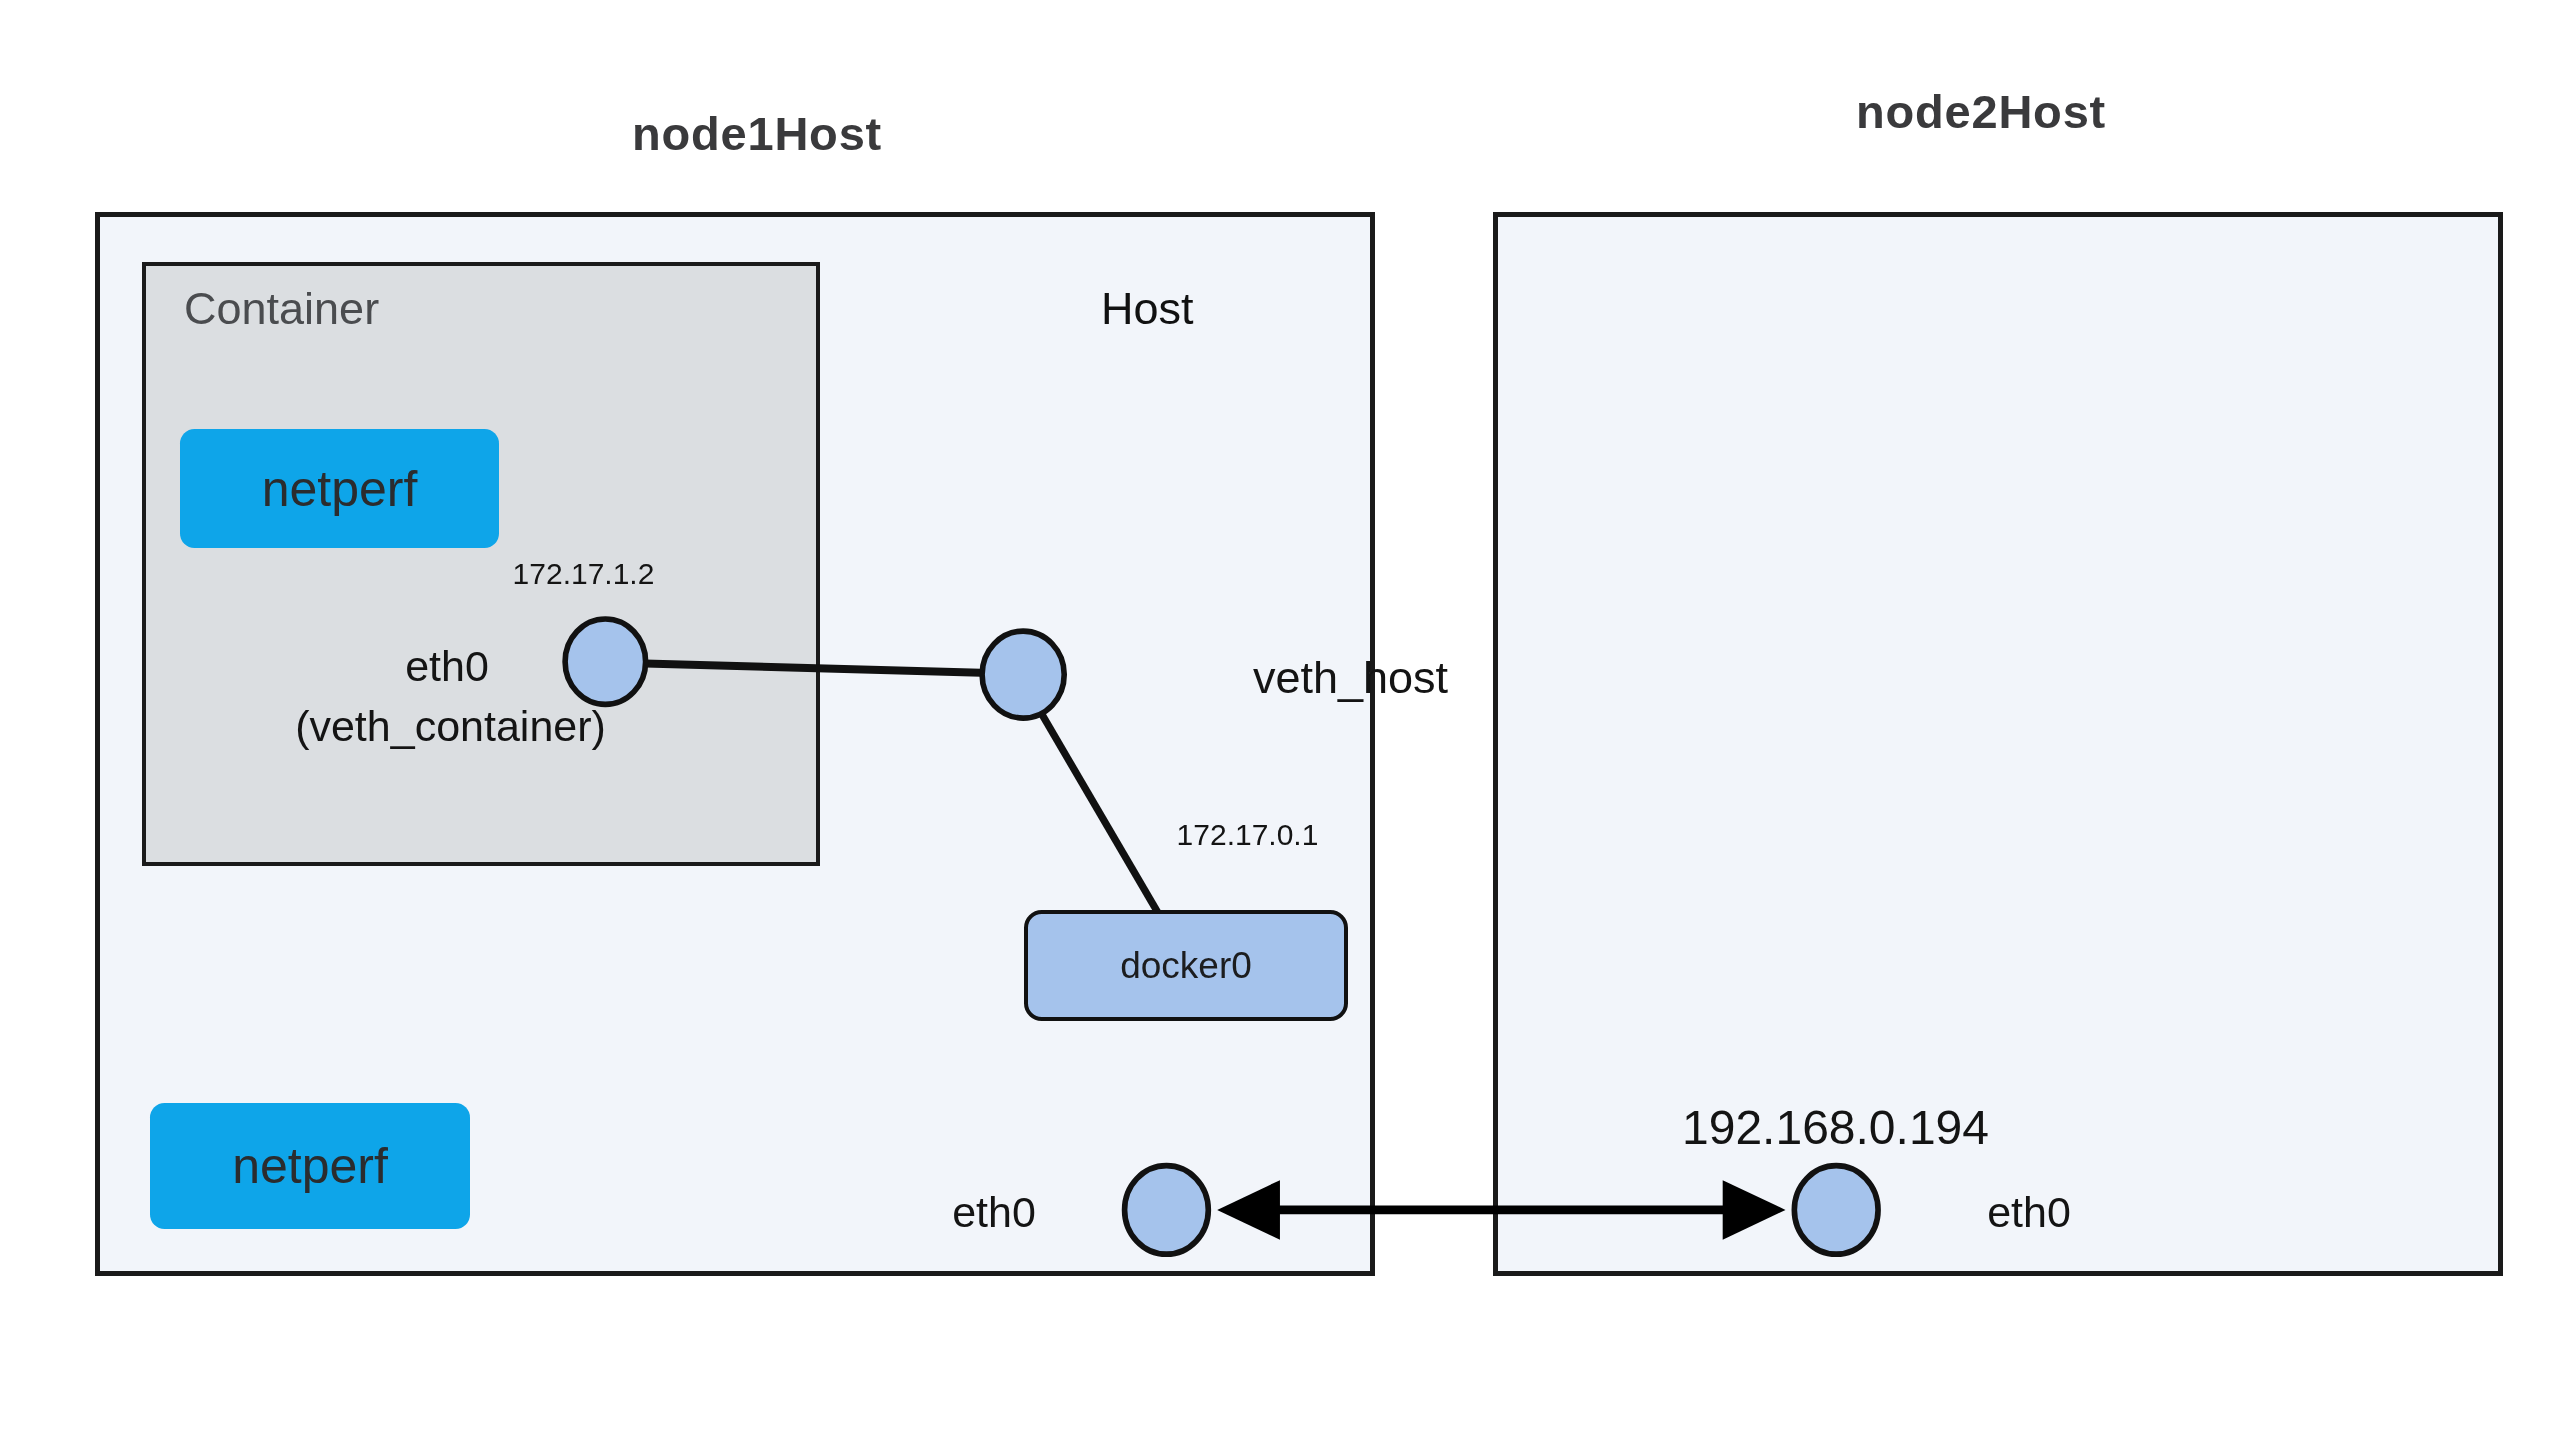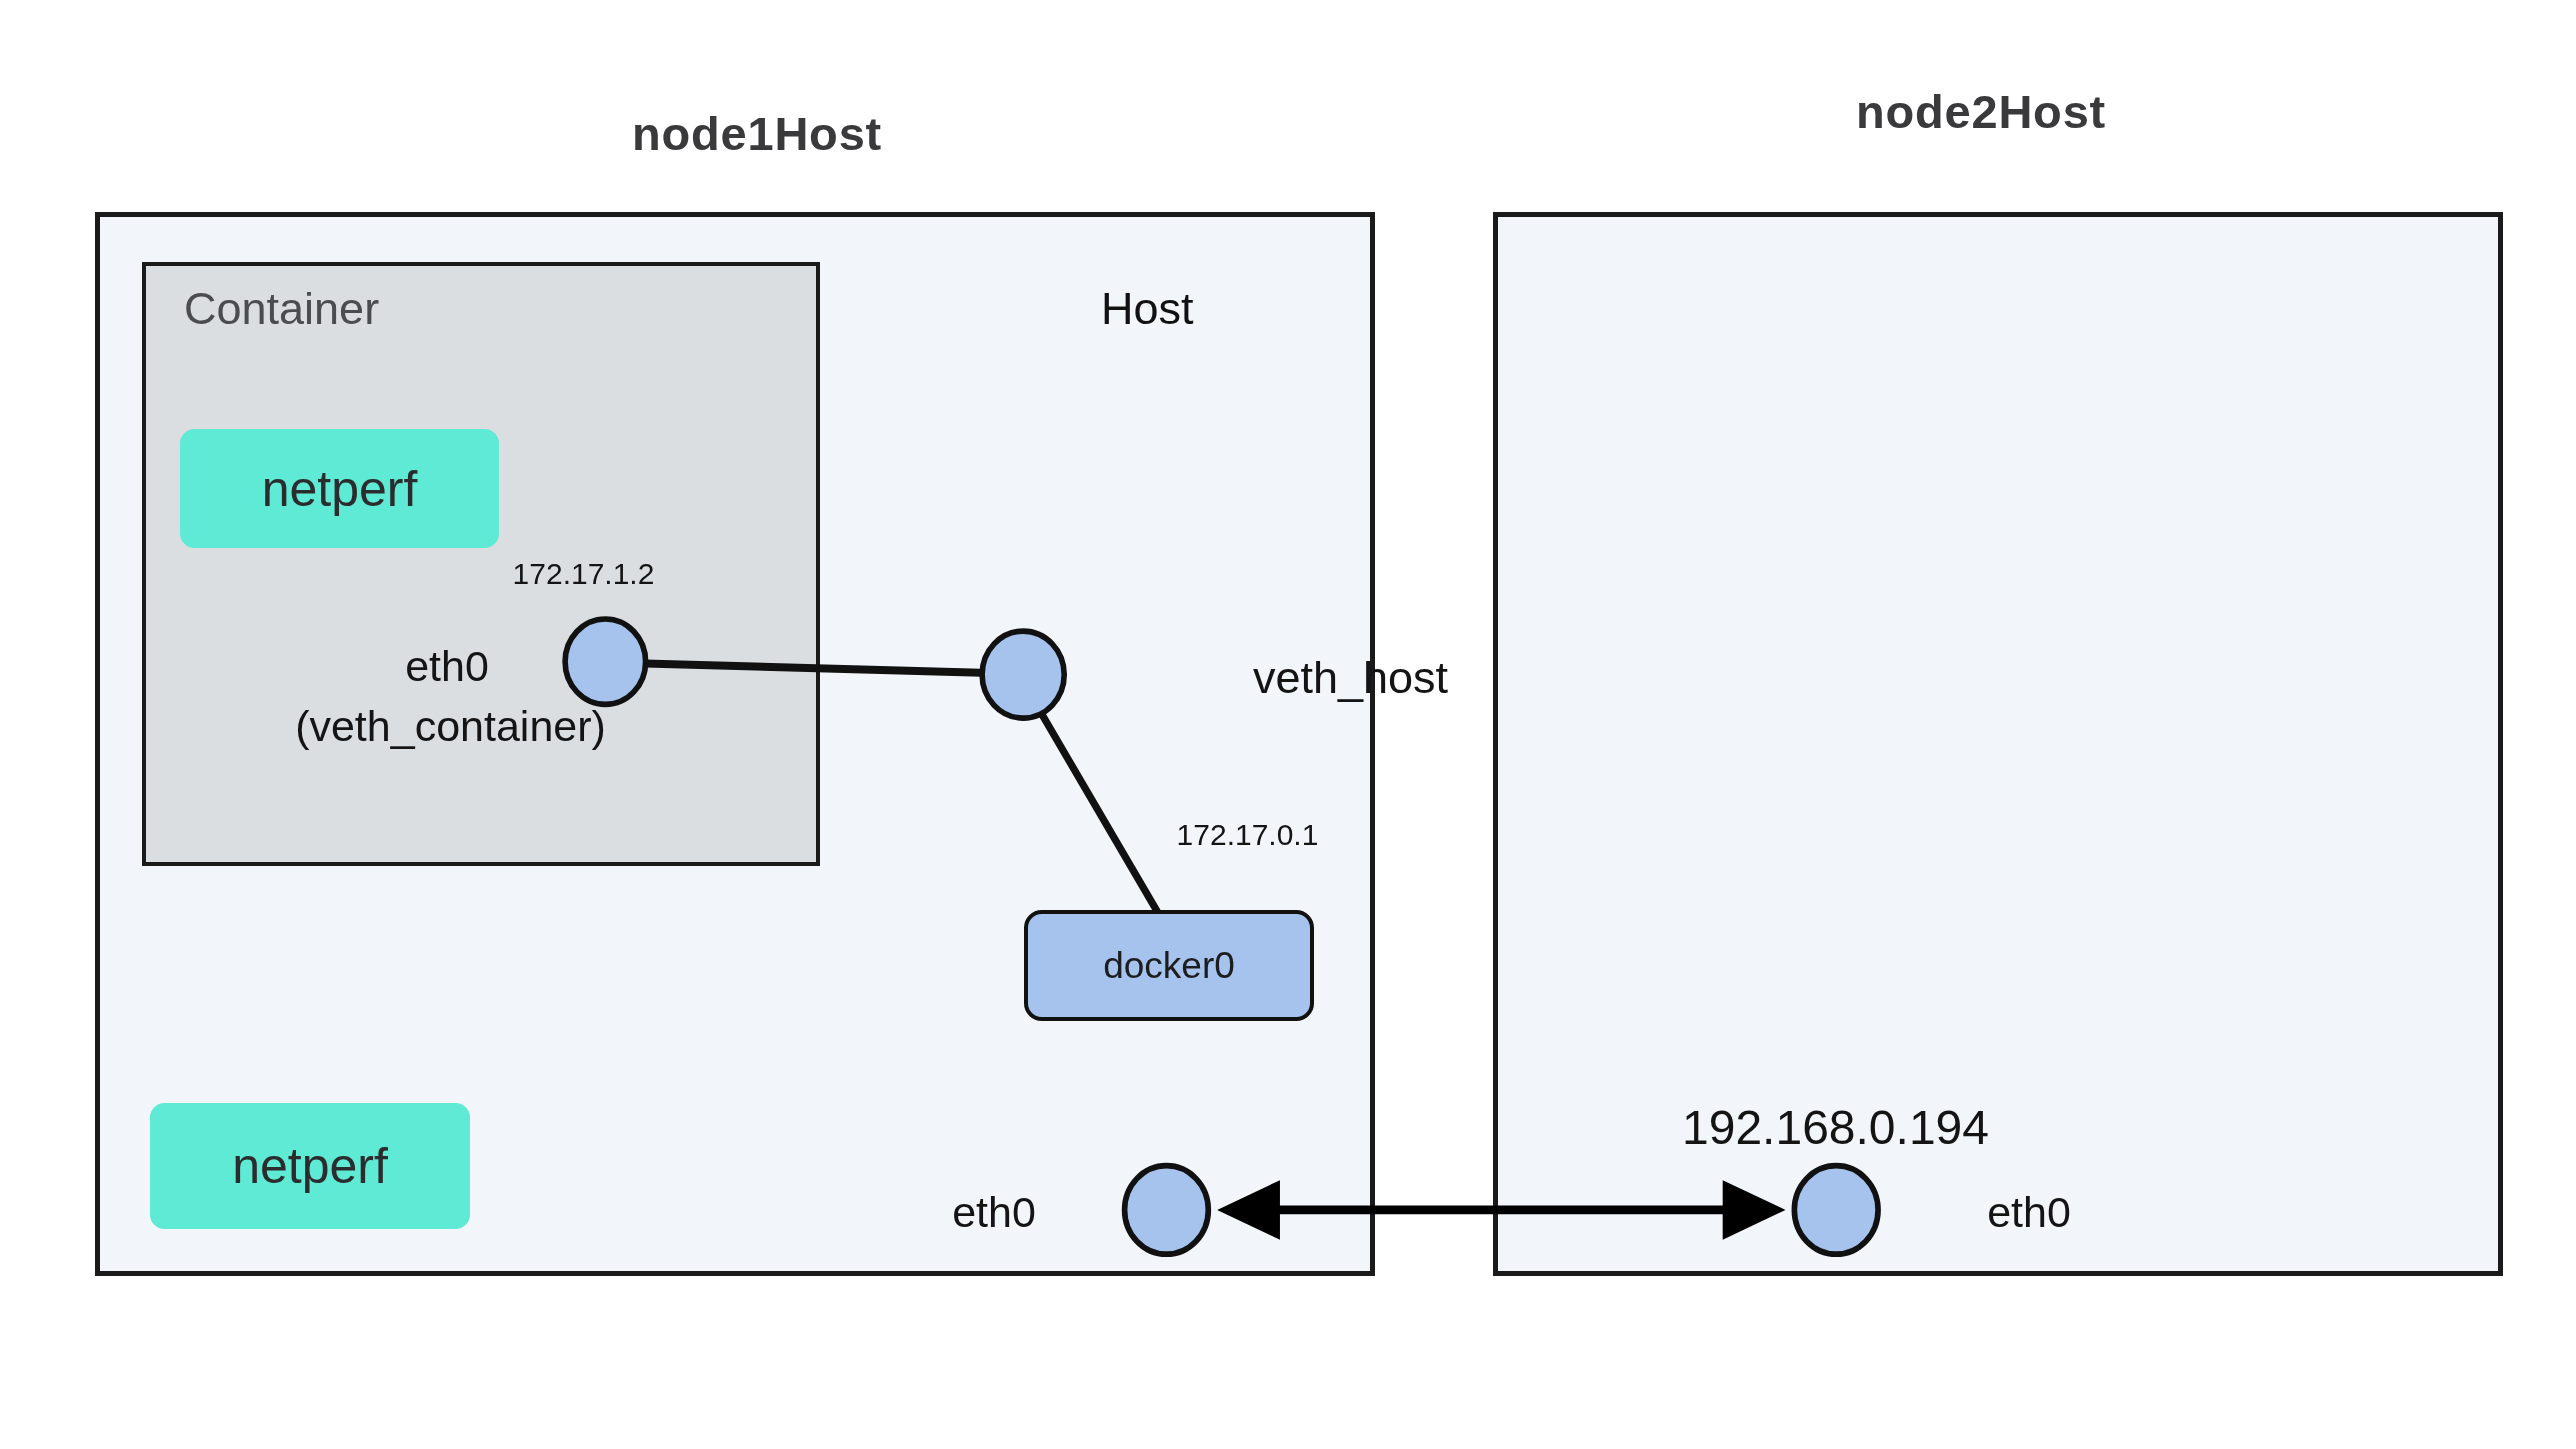--- a/index.html
+++ b/index.html
@@ -29,21 +29,21 @@
   }
   .container-box {
     background: #dbdee1;
     border: 4px solid #1a1a1a;
     box-sizing: border-box;
     z-index: 2;
   }
   .zone-label { font-size: 45px; color: #111; z-index: 5; }
   .zone-label.gray { color: #4a4c4f; }
   .process-box {
-    background: #5eead4;
+    background: #0ea5e9;
     border-radius: 14.5px;
     display: flex;
     align-items: center;
     justify-content: center;
     font-size: 50px;
     color: #2b2c2e;
     z-index: 5;
   }
   .bridge-box {
     background: #a5c3ec;
@@ -109,21 +109,21 @@
 
   <div class="abs process-box" style="left:180px; top:429px; width:319px; height:119px;">netperf</div>
 
   <div class="abs ip-label" style="left:374px; top:557px;">172.17.1.2</div>
   <div class="abs if-label" style="left:318px; top:642px;">eth0</div>
   <div class="abs if-label wide" style="left:201px; top:702px;text-align:center;">(veth_container)</div>
 
   <div class="abs if-label wide left-align" style="left:1101px; top:652px; font-size:45px;">veth_host</div>
 
   <div class="abs ip-label" style="left:1038px; top:771px;margin-top:47px;">172.17.0.1</div>
-  <div class="abs bridge-box" style="left:1024px; top:910px; width:290px; height:111px;">docker0</div>
+  <div class="abs bridge-box" style="left:1024px; top:910px; width:324px; height:111px;">docker0</div>
 
   <div class="abs process-box" style="left:150px; top:1103px; width:320px; height:126px;">netperf</div>
 
   <div class="abs if-label" style="left:865px; top:1188px;">eth0</div>
 
 
   <div class="abs ip-label" style="left:1626px; top:1100px; font-size:48px;">192.168.0.194</div>
   <div class="abs if-label" style="left:1900px; top:1188px;">eth0</div>
 
 </div>

